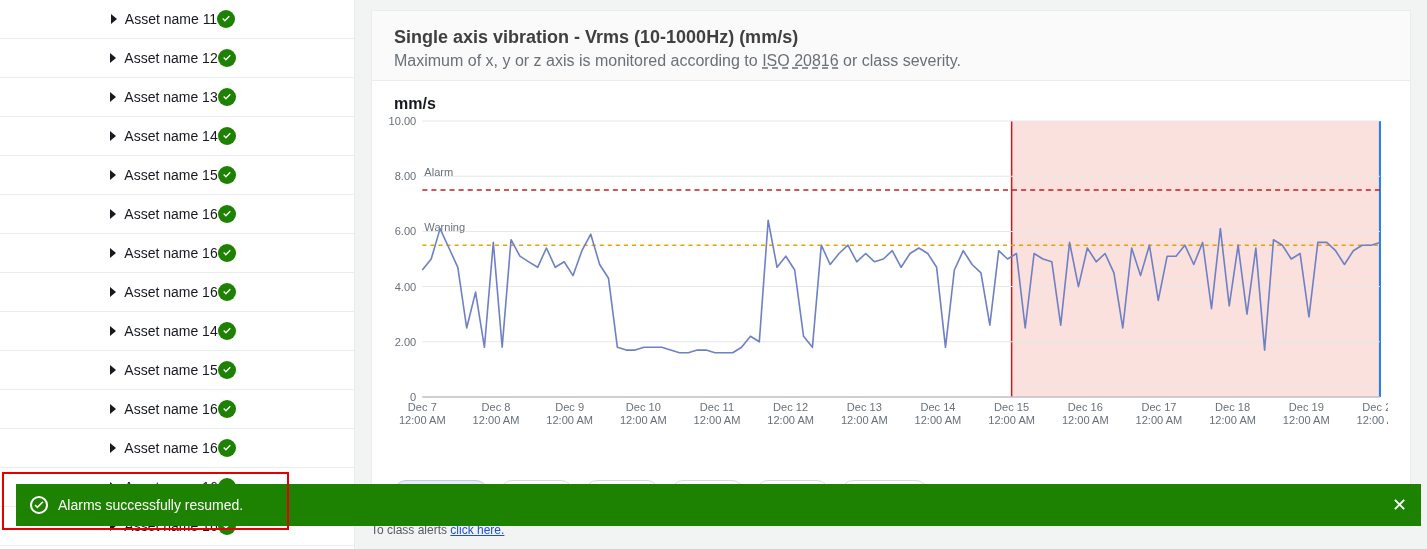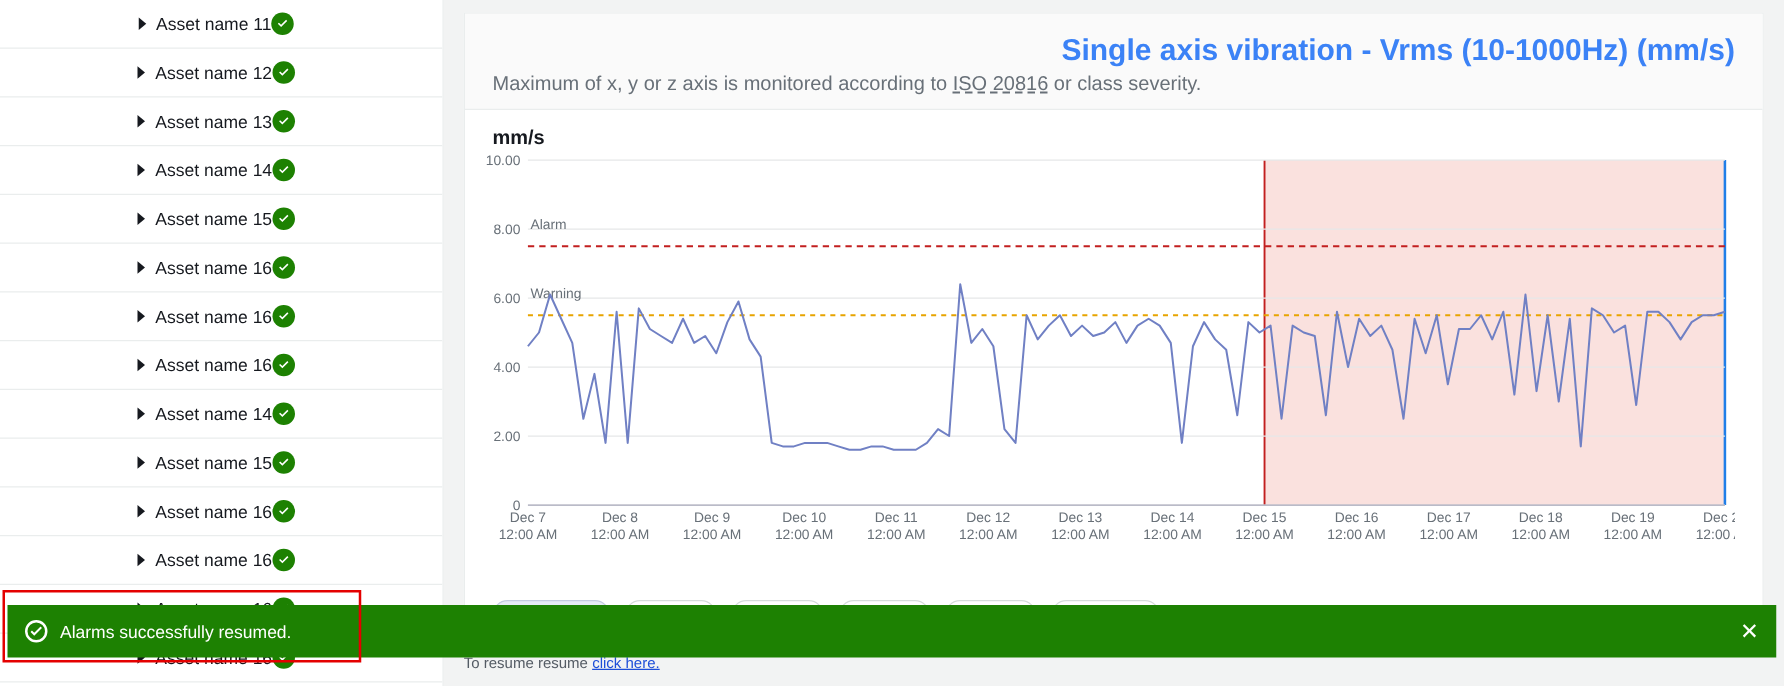--- a/index.html
+++ b/index.html
@@ -6,34 +6,34 @@
   body { font-family: "Amazon Ember", -apple-system, BlinkMacSystemFont, "Segoe UI", sans-serif; font-size: 14px; color: #16191f; background: #f2f3f3; display: flex; width: 1427px; height: 549px; overflow: hidden; position: relative; }
   .sidebar { width: 355px; background: #fff; height: 100%; overflow-y: auto; border-right: 1px solid #eaeded; }
   .asset-row { display: flex; align-items: center; justify-content: center; padding: 10px 16px 10px 8px; border-bottom: 1px solid #eaeded; cursor: pointer; }
   .asset-left { display: flex; align-items: center; gap: 6px; }
   .expand-icon { width: 0; height: 0; border-top: 5px solid transparent; border-bottom: 5px solid transparent; border-left: 6px solid #16191f; margin-right: 2px; }
   .status-ok { width: 18px; height: 18px; border-radius: 50%; background: #1d8102; display: flex; align-items: center; justify-content: center; }
   .status-ok svg { width: 12px; height: 12px; fill: #fff; }
   .main { flex: 1; padding: 0 16px 12px 16px; display: flex; flex-direction: column; }
   .panel { background: #fff; border: 1px solid #eaeded; margin-top: 10px; display: flex; flex-direction: column; flex: 1; }
   .panel-header { padding: 16px 22px 10px 22px; border-bottom: 1px solid #eaeded; background: #fafafa; }
-  .panel-title { font-size: 24px; font-weight: 700; color: #3b82f6; text-align: right; }
+  .panel-title { font-size: 18px; font-weight: 700; color: #404040; }
   .panel-sub { font-size: 16px; color: #687078; margin-top: 4px; }
   .panel-sub a { color: #687078; text-decoration: underline dashed; text-underline-offset: 2px; }
   .chart-wrap { padding: 14px 22px 6px 8px; flex: 1; position: relative; }
   .ylab { font-size: 16px; font-weight: 700; margin-left: 14px; margin-bottom: 2px; }
   .chart-svg { width: 100%; height: 320px; display: block; }
   .legend { display: flex; gap: 12px; padding: 4px 22px 10px 22px; flex-wrap: wrap; }
   .legend-pill { display: flex; align-items: center; gap: 6px; font-size: 12px; color: #545b64; padding: 4px 12px; border: 1px solid #d5dbdb; border-radius: 14px; background: #fff; cursor: pointer; }
   .legend-pill.active { background: #e6ebf6; border-color: #c3cbe0; }
   .swatch { width: 10px; height: 10px; border-radius: 2px; }
   .swatch.dash { height: 2px; border-radius: 0; }
   .footer-note { font-size: 12px; color: #545b64; padding: 8px 22px 0 0; }
   .footer-note a { color: #1d4ed8; text-decoration: underline; }
-  .toast { position: absolute; left: 6px; right: 6px; top: 484px; height: 42px; background: #1d8102; color: #fff; display: flex; align-items: center; padding: 0 14px; justify-content: space-between; }
+  .toast { position: absolute; left: 16px; right: 6px; top: 484px; height: 42px; background: #1d8102; color: #fff; display: flex; align-items: center; padding: 0 14px; justify-content: space-between; }
   .toast-left { display: flex; align-items: center; gap: 10px; }
   .toast-icon { width: 18px; height: 18px; border: 2px solid #fff; border-radius: 50%; display: flex; align-items: center; justify-content: center; }
   .toast-icon svg { width: 10px; height: 8px; stroke: #fff; fill: none; stroke-width: 2; }
   .toast-close { cursor: pointer; font-size: 18px; line-height: 1; }
   .red-outline { position: absolute; left: 2px; top: 472px; width: 287px; height: 58px; border: 2px solid #e40000; pointer-events: none; }
   .tick-text { font-size: 11px; fill: #687078; text-anchor: middle; }
   .ytick-text { font-size: 11px; fill: #687078; text-anchor: end; }
   .thresh-text { font-size: 11px; fill: #687078; text-anchor: start; }
 </style>
 </head>
@@ -280,21 +280,21 @@
           <span class="swatch dash" id="sw-al" style="background: rgb(194, 31, 31);"></span>
           <span>Alarm</span>
         </div>
       <div class="legend-pill">
           <span class="swatch dash" id="sw-wn" style="background: rgb(231, 164, 0);"></span>
           <span>Warning</span>
         </div>
     </div>
   </div>
   <div class="footer-note">
-    <span>To resume resume </span><a href="#">click here.</a>
+    <span>To class alerts </span><a href="#">click here.</a>
   </div>
 </div>
 
 <div class="toast">
   <div class="toast-left">
     <span class="toast-icon">
         <svg viewBox="0 0 12 10">
           <path d="M1 5 L4 8 L11 1"></path>
         </svg>
       </span>

